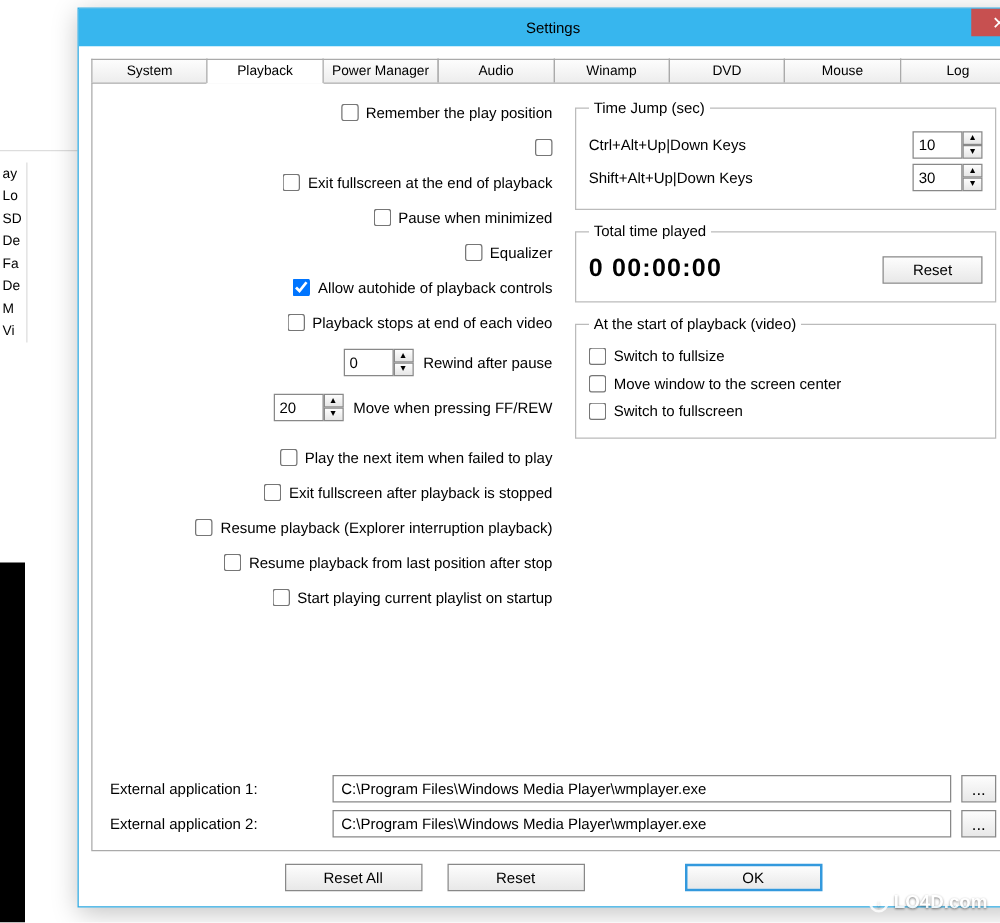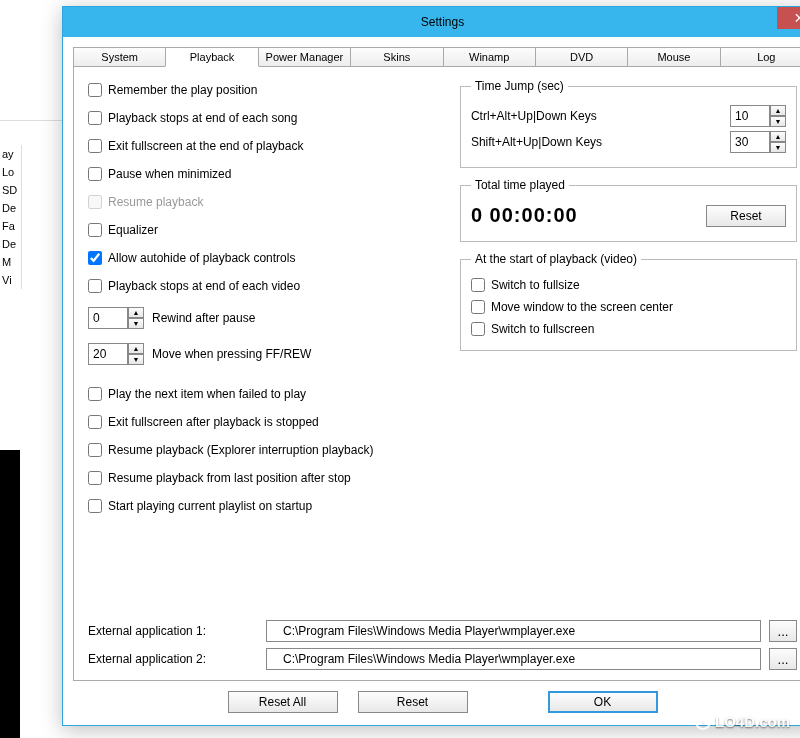--- a/index.html
+++ b/index.html
@@ -18,21 +18,20 @@
   background: #fff;
 }
 .bg-left {
   position: absolute;
   left: 0; top: 130px;
   width: 22px;
   font-size: 11px;
   color: #000;
   line-height: 18px;
   border-right: 1px solid #ddd;
-  margin-top: 15px;
 }
 .bg-left div { padding-left: 2px; white-space: nowrap; }
 .bg-right {
   position: absolute;
   right: 2px; top: 190px;
   width: 12px;
   font-size: 11px;
 }
 .bg-black {
   position: absolute;
@@ -120,21 +119,21 @@
 
 .tab-body {
   border: 1px solid #aaa;
   flex: 1;
   padding: 12px 14px;
   background: #fff;
   display: flex;
   gap: 18px;
   position: relative;
 }
-.col-left { flex: 1.05; display: flex; flex-direction: column; gap: 6px; }
+.col-left { flex: 1.05; display: flex; flex-direction: column; gap: 6px; align-items: flex-end; }
 .col-right { flex: 1; display: flex; flex-direction: column; gap: 10px; }
 
 .chk-row {
   display: flex;
   align-items: center;
   gap: 6px;
   height: 22px;
 }
 .chk-row input[type=checkbox] { width: 14px; height: 14px; }
 .chk-row.disabled { color: #999; }
@@ -211,21 +210,21 @@
   display: flex;
   align-items: center;
   gap: 8px;
   margin-top: 6px;
 }
 .ext-row .lbl { width: 170px; }
 .ext-row input[type=text] {
   flex: 1;
   border: 1px solid #888;
   height: 22px;
-  padding: 0 16px;
+  padding: 0 6px;
   font-size: 12px;
 }
 .ext-row .browse {
   width: 28px; height: 22px;
   border: 1px solid #888;
   background: linear-gradient(#fdfdfd,#e8e8e8);
   cursor: pointer;
   display: flex; align-items: center; justify-content: center;
 }
 
@@ -286,48 +285,43 @@
     <div class="close-btn">
       <span>✕</span>
     </div>
   </div>
 
   <div class="client">
     <div class="tab-strip tab-row2">
       <div class="tab">System</div>
       <div class="tab active">Playback</div>
       <div class="tab">Power Manager</div>
-      <div class="tab">Skins</div>
+      <div class="tab">Audio</div>
       <div class="tab">Winamp</div>
       <div class="tab">DVD</div>
       <div class="tab">Mouse</div>
       <div class="tab">Log</div>
     </div>
 
     <div class="tab-body">
       <div class="col-left">
         <label class="chk-row">
           <input type="checkbox" style="">
           <span>Remember the play position</span>
         </label>
         <label class="chk-row">
           <input type="checkbox" style="">
-          <span>Playback stops at end of each song</span>
         </label>
         <label class="chk-row">
           <input type="checkbox" style="">
           <span>Exit fullscreen at the end of playback</span>
         </label>
         <label class="chk-row">
           <input type="checkbox" style="">
           <span>Pause when minimized</span>
-        </label>
-        <label class="chk-row disabled">
-          <input type="checkbox" disabled="" style="">
-          <span>Resume playback</span>
         </label>
         <label class="chk-row">
           <input type="checkbox" style="">
           <span>Equalizer</span>
         </label>
         <label class="chk-row">
           <input type="checkbox" checked="" style="">
           <span>Allow autohide of playback controls</span>
         </label>
         <label class="chk-row">

